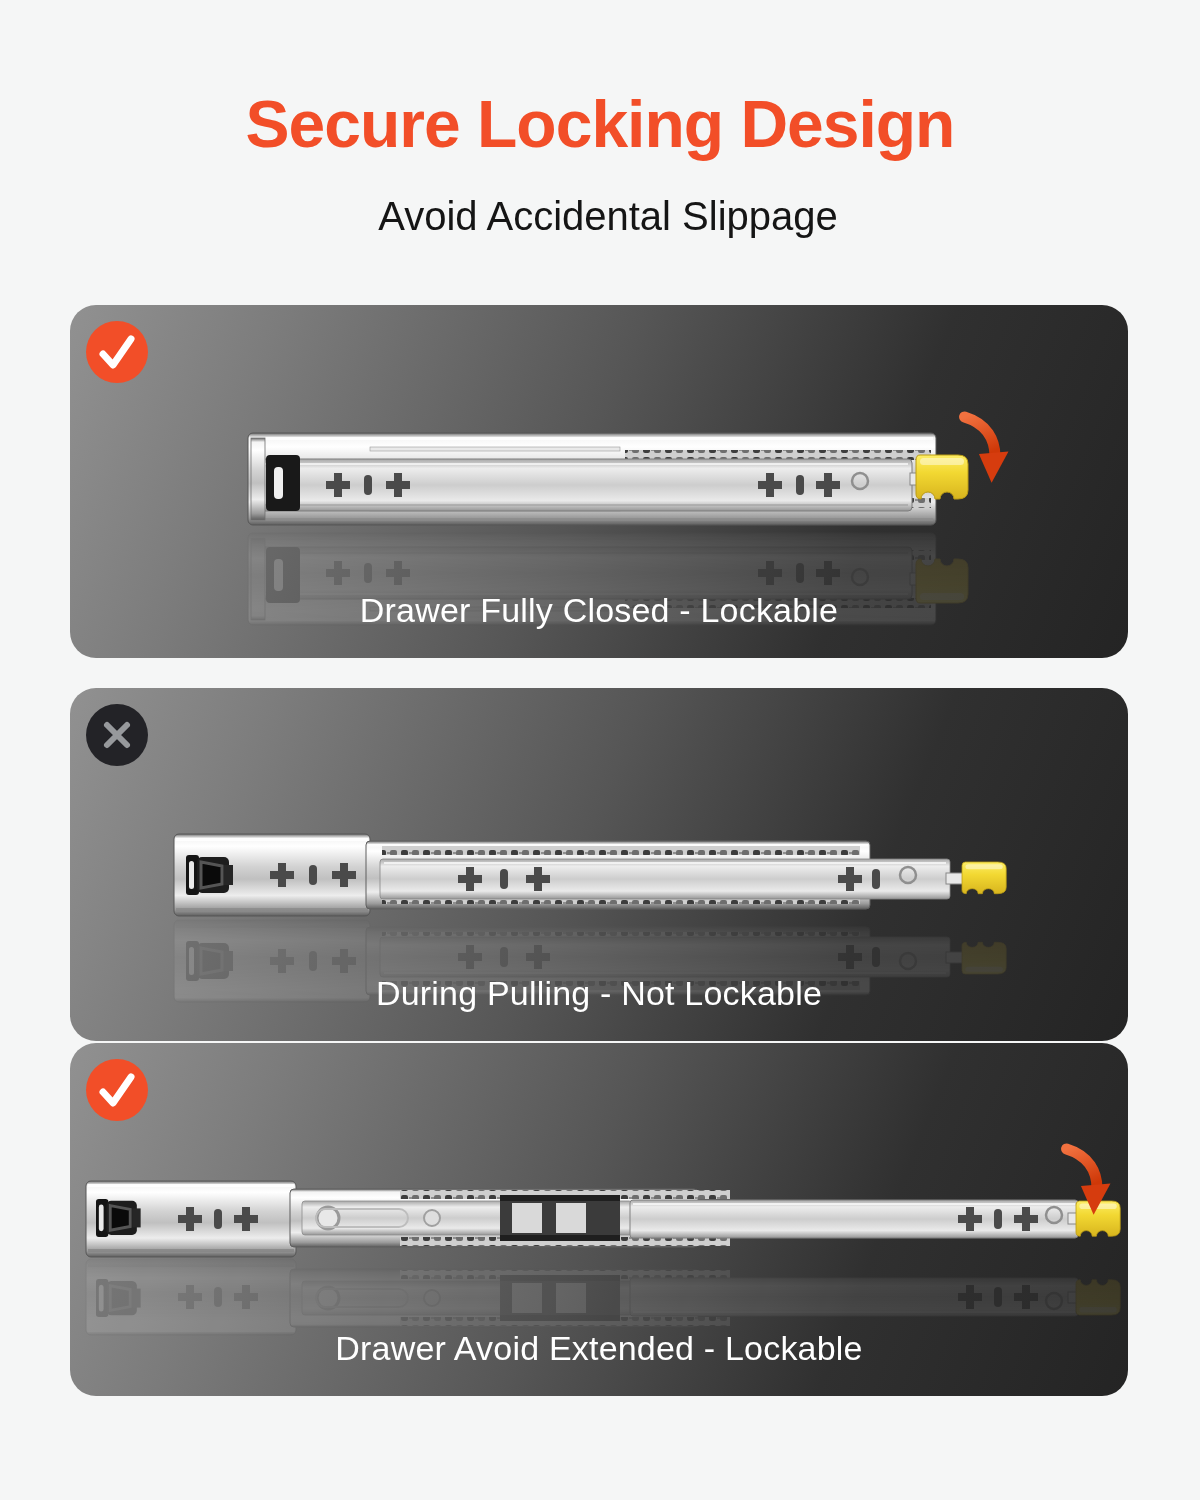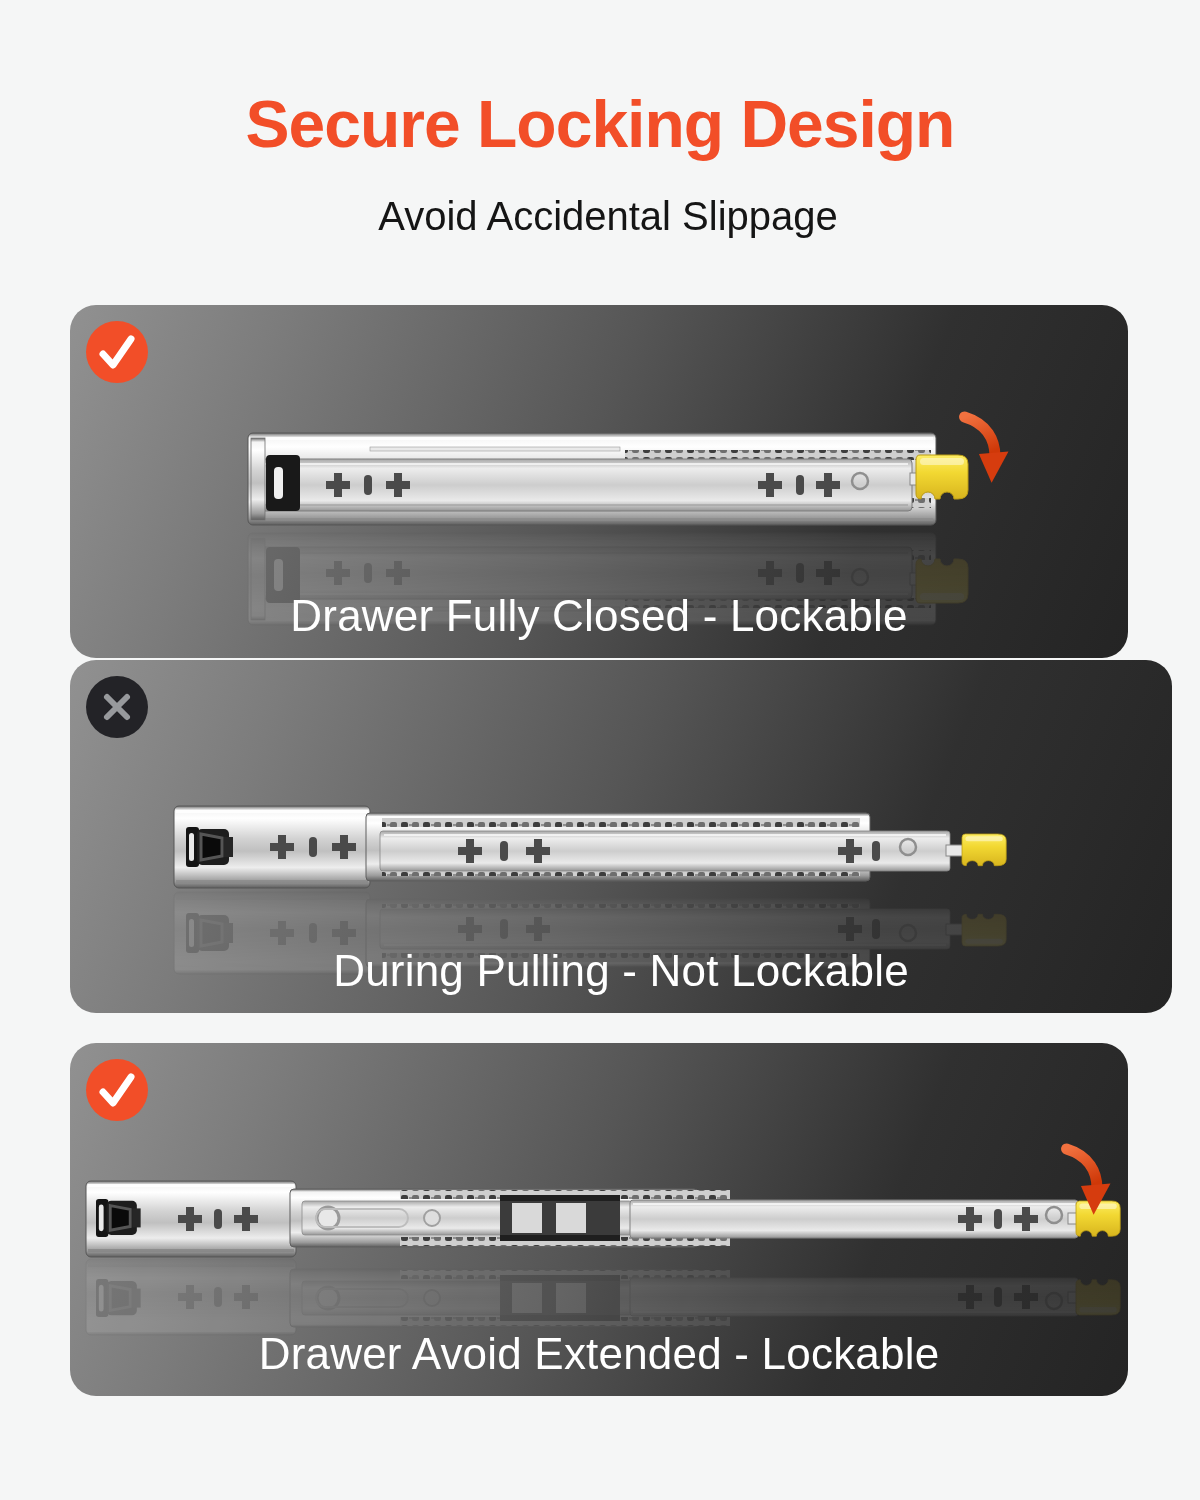--- a/index.html
+++ b/index.html
@@ -23,27 +23,27 @@
     font-size:40px;font-weight:400;
     color:#151515;
   }
   .panel{
     position:absolute;left:70px;width:1058px;height:353px;
     border-radius:26px;
     background:linear-gradient(112deg,#919191 0%,#7c7c7c 18%,#565656 48%,#303030 74%,#242424 100%);
     overflow:hidden;
   }
   .panel.p1{top:305px;}
-  .panel.p2{top:660px;padding-left:44px;}
+  .panel.p2{top:688px;}
   .panel.p3{top:1043px;}
   .status-icon{position:absolute;top:16px;left:16px;width:62px;height:62px;}
   .caption{
     position:absolute;top:286px;left:0;width:100%;
     text-align:center;
-    font-size:44px;font-weight:400;color:#ffffff;
+    font-size:34px;font-weight:400;color:#ffffff;
     letter-spacing:0.2px;
   }
   .slide-svg{position:absolute;inset:0;width:1058px;height:353px;}
   .arrow-svg{position:absolute;width:56px;height:76px;}
   .p1 .arrow-svg{left:886px;top:106px;}
   .p3 .arrow-svg{left:988px;top:100px;}
   .defs-holder{position:absolute;width:0;height:0;overflow:hidden;}
 </style>
 </head>
 <body>

